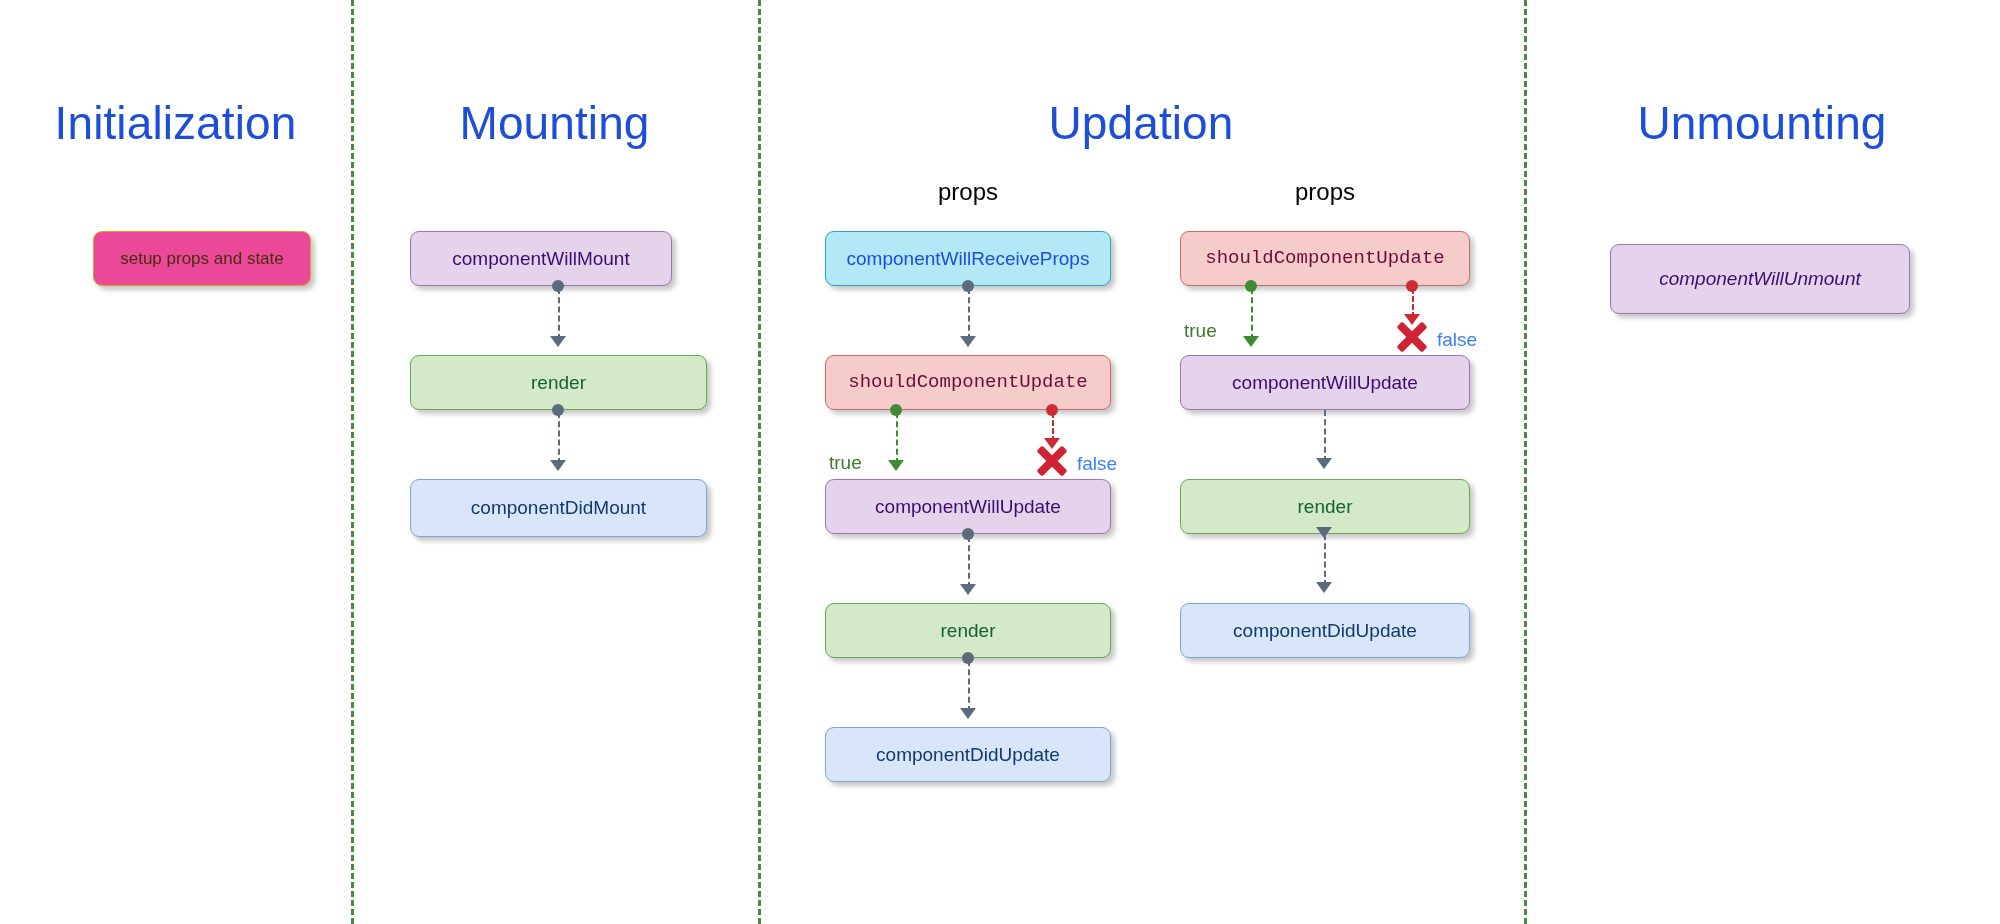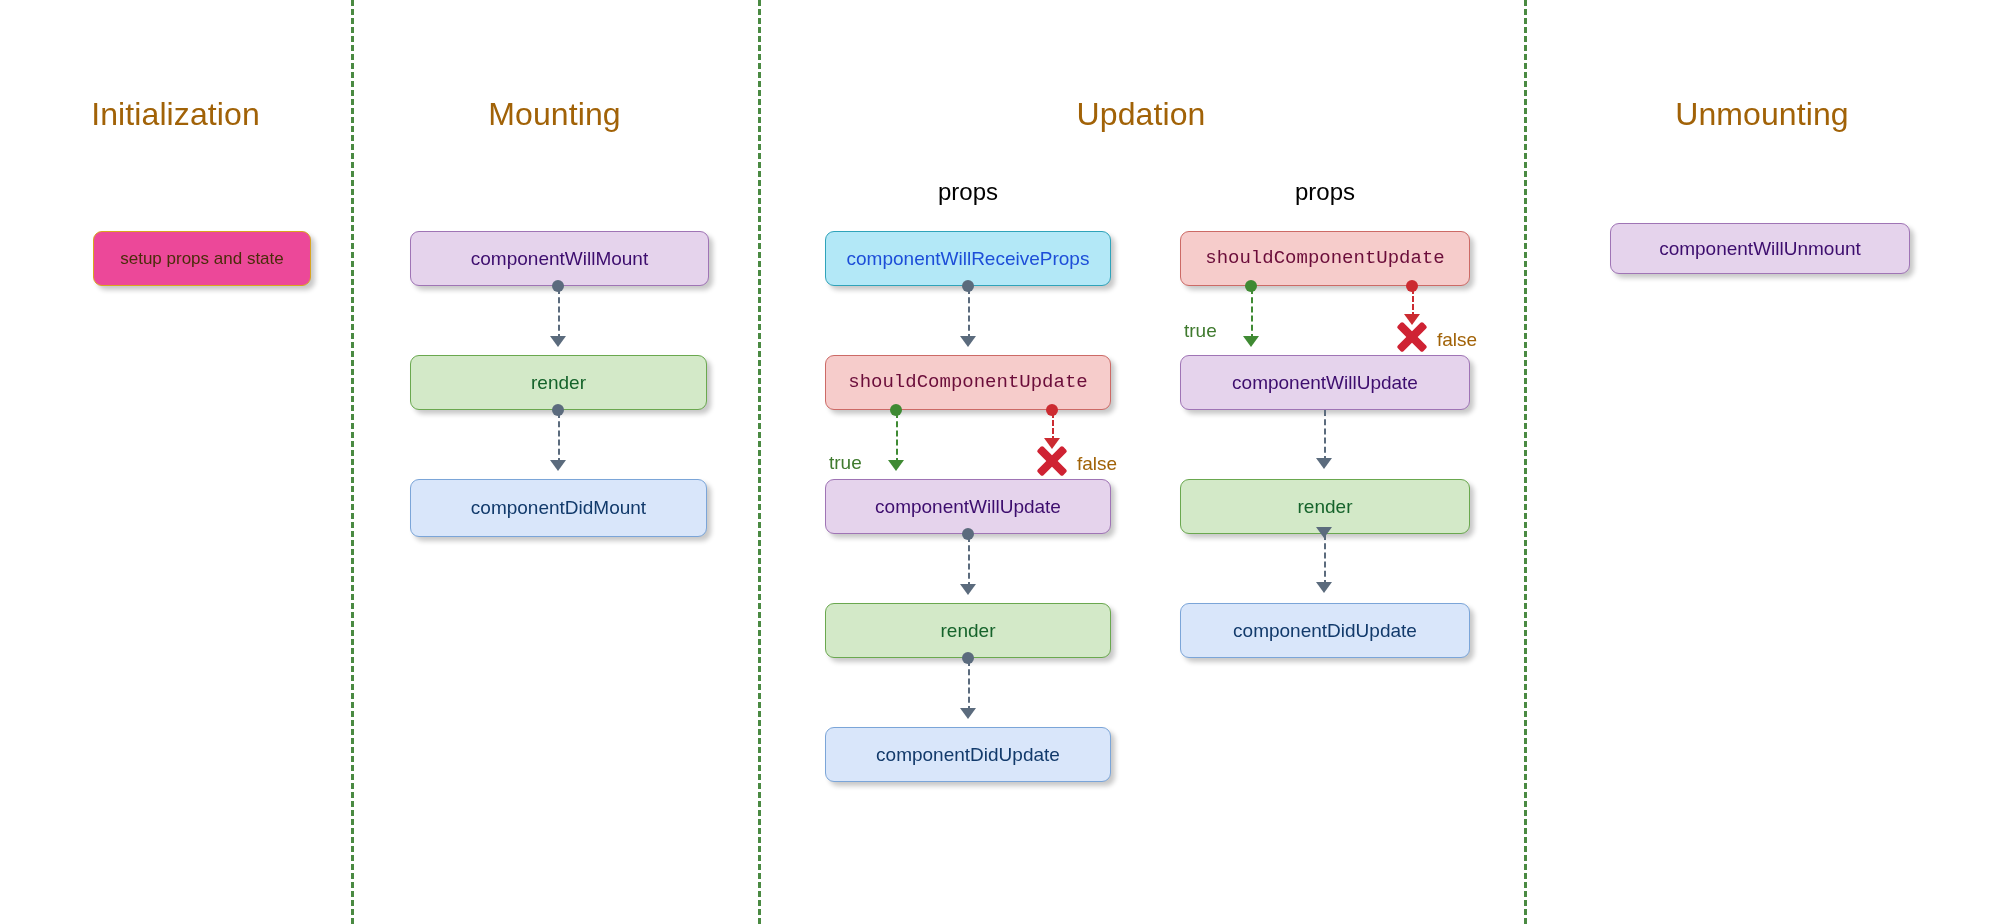--- a/index.html
+++ b/index.html
@@ -27,23 +27,23 @@
     position: absolute;
     top: 0;
     width: 0;
     height: 924px;
     border-left: 3px dashed #4a8a42;
   }
 
   
   .col-title {
     position: absolute;
-    font-size: 32px;
+    font-size: 46px;
     font-weight: 400;
-    color: #a16207;
+    color: #1d4ed8;
     text-align: center;
     white-space: nowrap;
     letter-spacing: 0.1px;
   }
 
   .sub-title {
     position: absolute;
     font-size: 24px;
     font-weight: 400;
     color: #000000;
@@ -107,21 +107,21 @@
   .dot.green { background:#3f8a33; }
   .dot.red   { background:#cc2b31; }
 
   
   .branch-label {
     position: absolute;
     font-size: 19px;
     white-space: nowrap;
   }
   .branch-label.true  { color:#3f7a2e; }
-  .branch-label.false { color:#a16207; }
+  .branch-label.false { color:#3b82f6; }
 
   
   .xmark {
     position: absolute;
     width: 40px;
     height: 40px;
   }
   .xmark::before,
   .xmark::after {
     content: "";
@@ -153,21 +153,21 @@
   <div class="col-title" style="left:758px; top:96px; width:766px;">Updation</div>
 
   <div class="col-title" style="left:1524px; top:96px; width:476px;">Unmounting</div>
 
   <div class="sub-title" style="left:825px; top:178px; width:286px;">props</div>
 
   <div class="sub-title" style="left:1180px; top:178px; width:290px;">props</div>
 
   <div class="node orange" style="left:93px; top:231px; width:218px; height:55px; font-size:17px;">setup props and state</div>
 
-  <div class="node purple" style="left:410px; top:231px; width:299px; height:55px;">componentWillMount</div>
+  <div class="node purple" style="left:410px; top:231px; width:262px; height:55px;">componentWillMount</div>
 
   <div class="dot grey" style="left:552px; top:280px;"></div>
   <div class="edge grey" style="left:558px; top:288px; height:52px;"></div>
   <div class="arrow grey" style="left:550px; top:336px;"></div>
 
   <div class="node green" style="left:410px; top:355px; width:297px; height:55px;">render</div>
 
   <div class="dot grey" style="left:552px; top:404px;"></div>
   <div class="edge grey" style="left:558px; top:412px; height:52px;"></div>
   <div class="arrow grey" style="left:550px; top:460px;"></div>
@@ -226,15 +226,15 @@
   <div class="arrow grey" style="left:1316px; top:458px;"></div>
 
   <div class="node green" style="left:1180px; top:479px; width:290px; height:55px;">render</div>
 
   <div class="arrow grey" style="left:1316px; top:527px;"></div>
   <div class="edge grey" style="left:1324px; top:534px; height:52px;"></div>
   <div class="arrow grey" style="left:1316px; top:582px;"></div>
 
   <div class="node blue" style="left:1180px; top:603px; width:290px; height:55px;">componentDidUpdate</div>
 
-  <div class="node purple" style="left:1610px; top:223px; width:300px; height:51px;">componentWillUnmount</div>
+  <div class="node purple" style="left:1610px; top:244px; width:300px; height:70px;font-style:italic;">componentWillUnmount</div>
 
 </div>
 
 </body></html>

